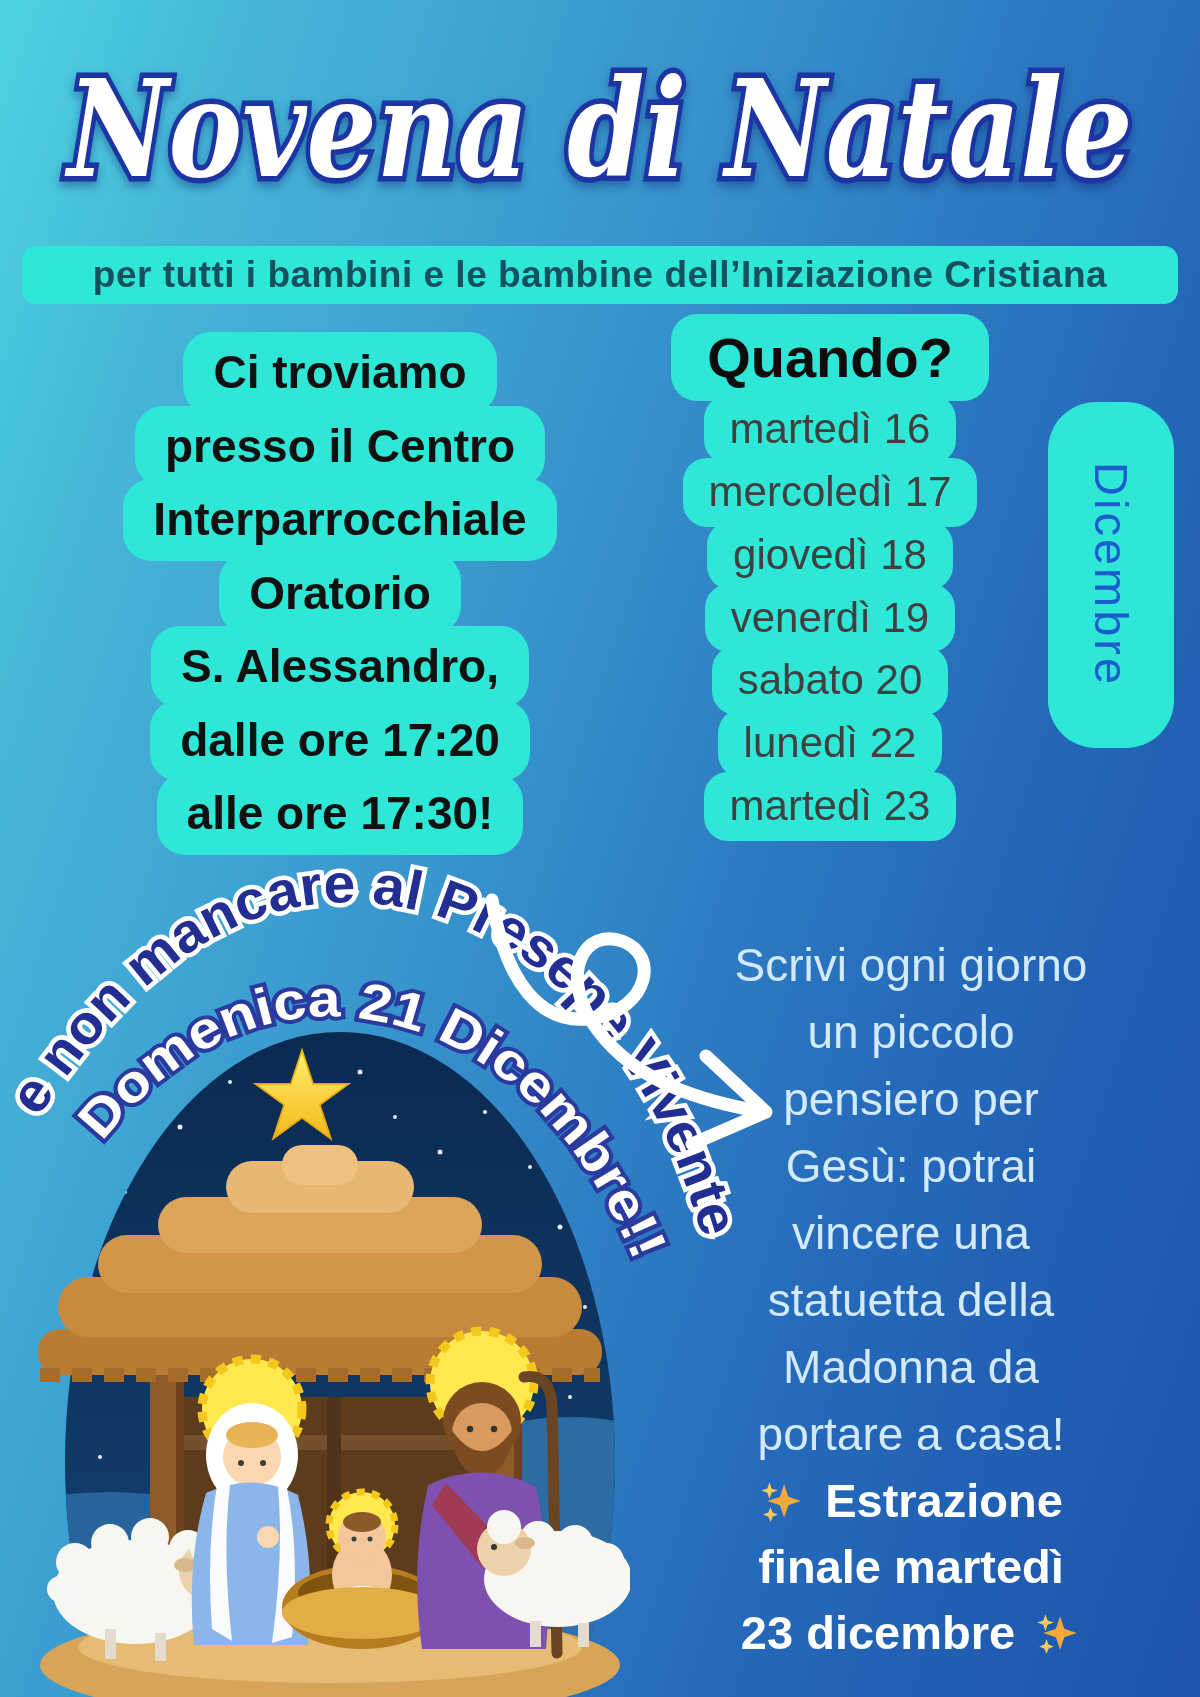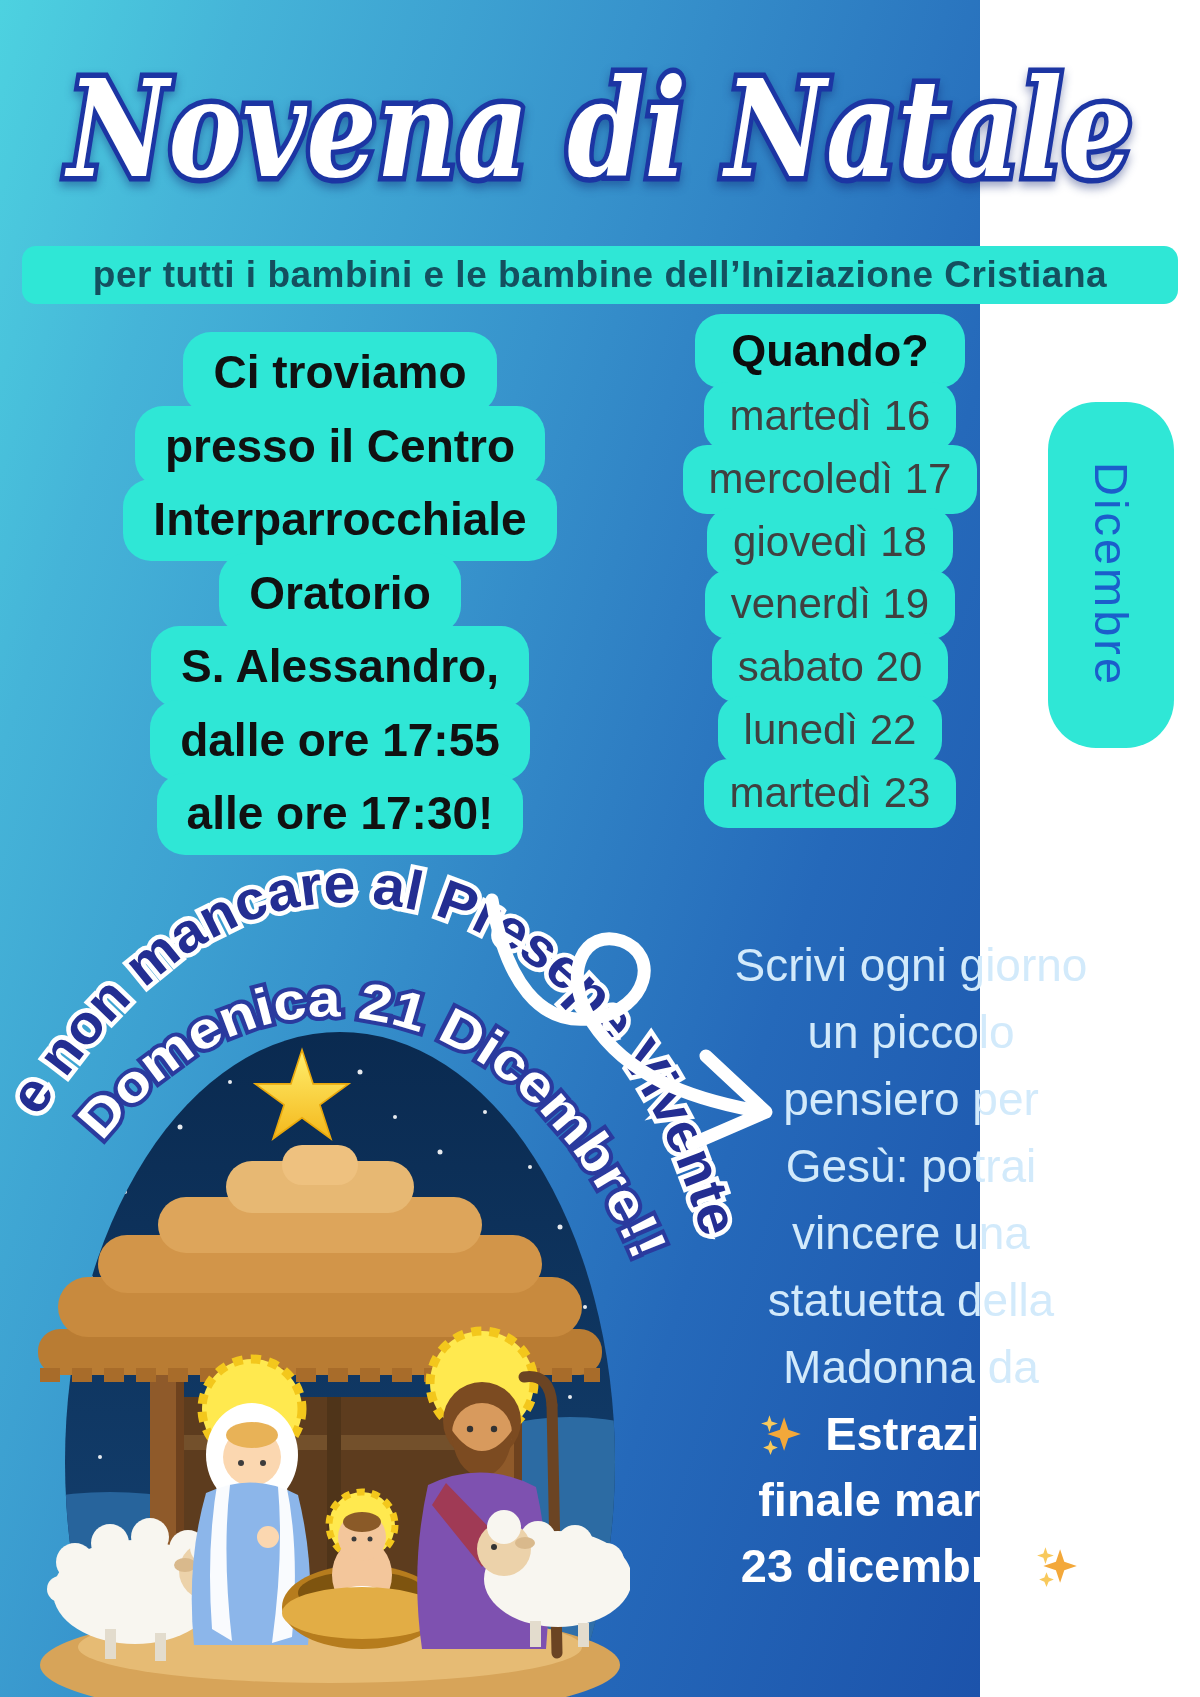--- a/index.html
+++ b/index.html
@@ -1,21 +1,21 @@
 <!DOCTYPE html>
 <html><head>
 <meta charset="utf-8">
 <style>
   html,body{margin:0;padding:0;}
   body{
     width:1200px;height:1697px;overflow:hidden;
     font-family:"Liberation Sans", sans-serif;
   }
   .canvas{
-    position:relative;width:980px;height:1697px;
+    position:relative;width:1200px;height:1697px;
     background:linear-gradient(108deg,#4dd2e0 0%,#45b4d8 16%,#3793cc 42%,#2569ba 72%,#1c53ab 100%);
   }
   .title-svg{position:absolute;left:0;top:6px;width:1200px;height:240px;}
   .title-text{
     font-family:"DejaVu Serif", serif;font-style:italic;font-weight:bold;
     font-size:135px;fill:#ffffff;stroke:#1c35a3;stroke-width:11px;paint-order:stroke;
     filter:drop-shadow(0 5px 5px rgba(10,30,110,.40));
   }
   .subtitle{
     position:absolute;left:22px;top:246px;width:1156px;height:58px;
@@ -25,21 +25,21 @@
   }
   .stack{position:absolute;display:flex;flex-direction:column;align-items:center;}
   .pill{background:#2fe7d6;white-space:nowrap;text-align:center;}
   .loc-box{left:66px;top:316px;width:548px;}
   .loc-pill{
     font-size:46px;line-height:1.25;font-weight:bold;color:#111;
     padding:12px 30px;margin-top:-8px;border-radius:28px;
   }
   .loc-pill:first-child{margin-top:16px;}
   .sched-box{left:628px;top:314px;width:404px;}
-  .head-pill{font-size:45px;line-height:1.2;font-weight:bold;color:#0d0d0d;padding:10px 36px;border-radius:26px;}
+  .head-pill{font-size:56px;line-height:1.2;font-weight:bold;color:#0d0d0d;padding:10px 36px;border-radius:26px;}
   .day-pill{font-size:42px;line-height:1.4;color:#404040;padding:5px 26px;margin-top:-6px;border-radius:24px;}
   .month-box{
     position:absolute;left:1048px;top:402px;width:126px;height:346px;
     background:#2fe7d6;border-radius:48px;
     display:flex;align-items:center;justify-content:center;
   }
   .month-text{writing-mode:vertical-rl;font-size:47px;color:#1b5ecb;letter-spacing:3px;}
   .promo{position:absolute;left:656px;top:932px;width:510px;text-align:center;color:#d2eafb;}
   .promo-line{font-size:46px;line-height:67px;white-space:nowrap;}
   .hl-row{
@@ -64,21 +64,21 @@
   <div class="subtitle">
     <span>per tutti i bambini e le bambine dell’Iniziazione Cristiana</span>
   </div>
 
   <div class="stack loc-box">
     <span class="pill loc-pill">Ci troviamo</span>
     <span class="pill loc-pill">presso il Centro</span>
     <span class="pill loc-pill">Interparrocchiale</span>
     <span class="pill loc-pill">Oratorio</span>
     <span class="pill loc-pill">S. Alessandro,</span>
-    <span class="pill loc-pill">dalle ore 17:55</span>
+    <span class="pill loc-pill">dalle ore 17:20</span>
     <span class="pill loc-pill">alle ore 17:30!</span>
   </div>
 
   <div class="stack sched-box">
     <span class="pill head-pill">Quando?</span>
     <span class="pill day-pill">martedì 16</span>
     <span class="pill day-pill">mercoledì 17</span>
     <span class="pill day-pill">giovedì 18</span>
     <span class="pill day-pill">venerdì 19</span>
     <span class="pill day-pill">sabato 20</span>
@@ -91,20 +91,21 @@
   </div>
 
   <div class="promo">
     <div class="promo-line">Scrivi ogni giorno</div>
     <div class="promo-line">un piccolo</div>
     <div class="promo-line">pensiero per</div>
     <div class="promo-line">Gesù: potrai</div>
     <div class="promo-line">vincere una</div>
     <div class="promo-line">statuetta della</div>
     <div class="promo-line">Madonna da</div>
+    <div class="promo-line">portare a casa!</div>
     <div class="hl-row">
       <svg class="sparkle" viewBox="0 0 44 44">
         <path d="M24 6 L28 18 L40 22 L28 26 L24 38 L20 26 L8 22 L20 18 Z" fill="#f3a83a"></path>
         <path d="M10 4 L12 10 L18 12 L12 14 L10 20 L8 14 L2 12 L8 10 Z" fill="#f8c95c"></path>
         <path d="M11 28 L13 33 L18 35 L13 37 L11 42 L9 37 L4 35 L9 33 Z" fill="#f8c95c"></path>
       </svg>
       <span>Estrazione</span>
     </div>
     <div class="hl-row">
       <span>finale martedì</span>

